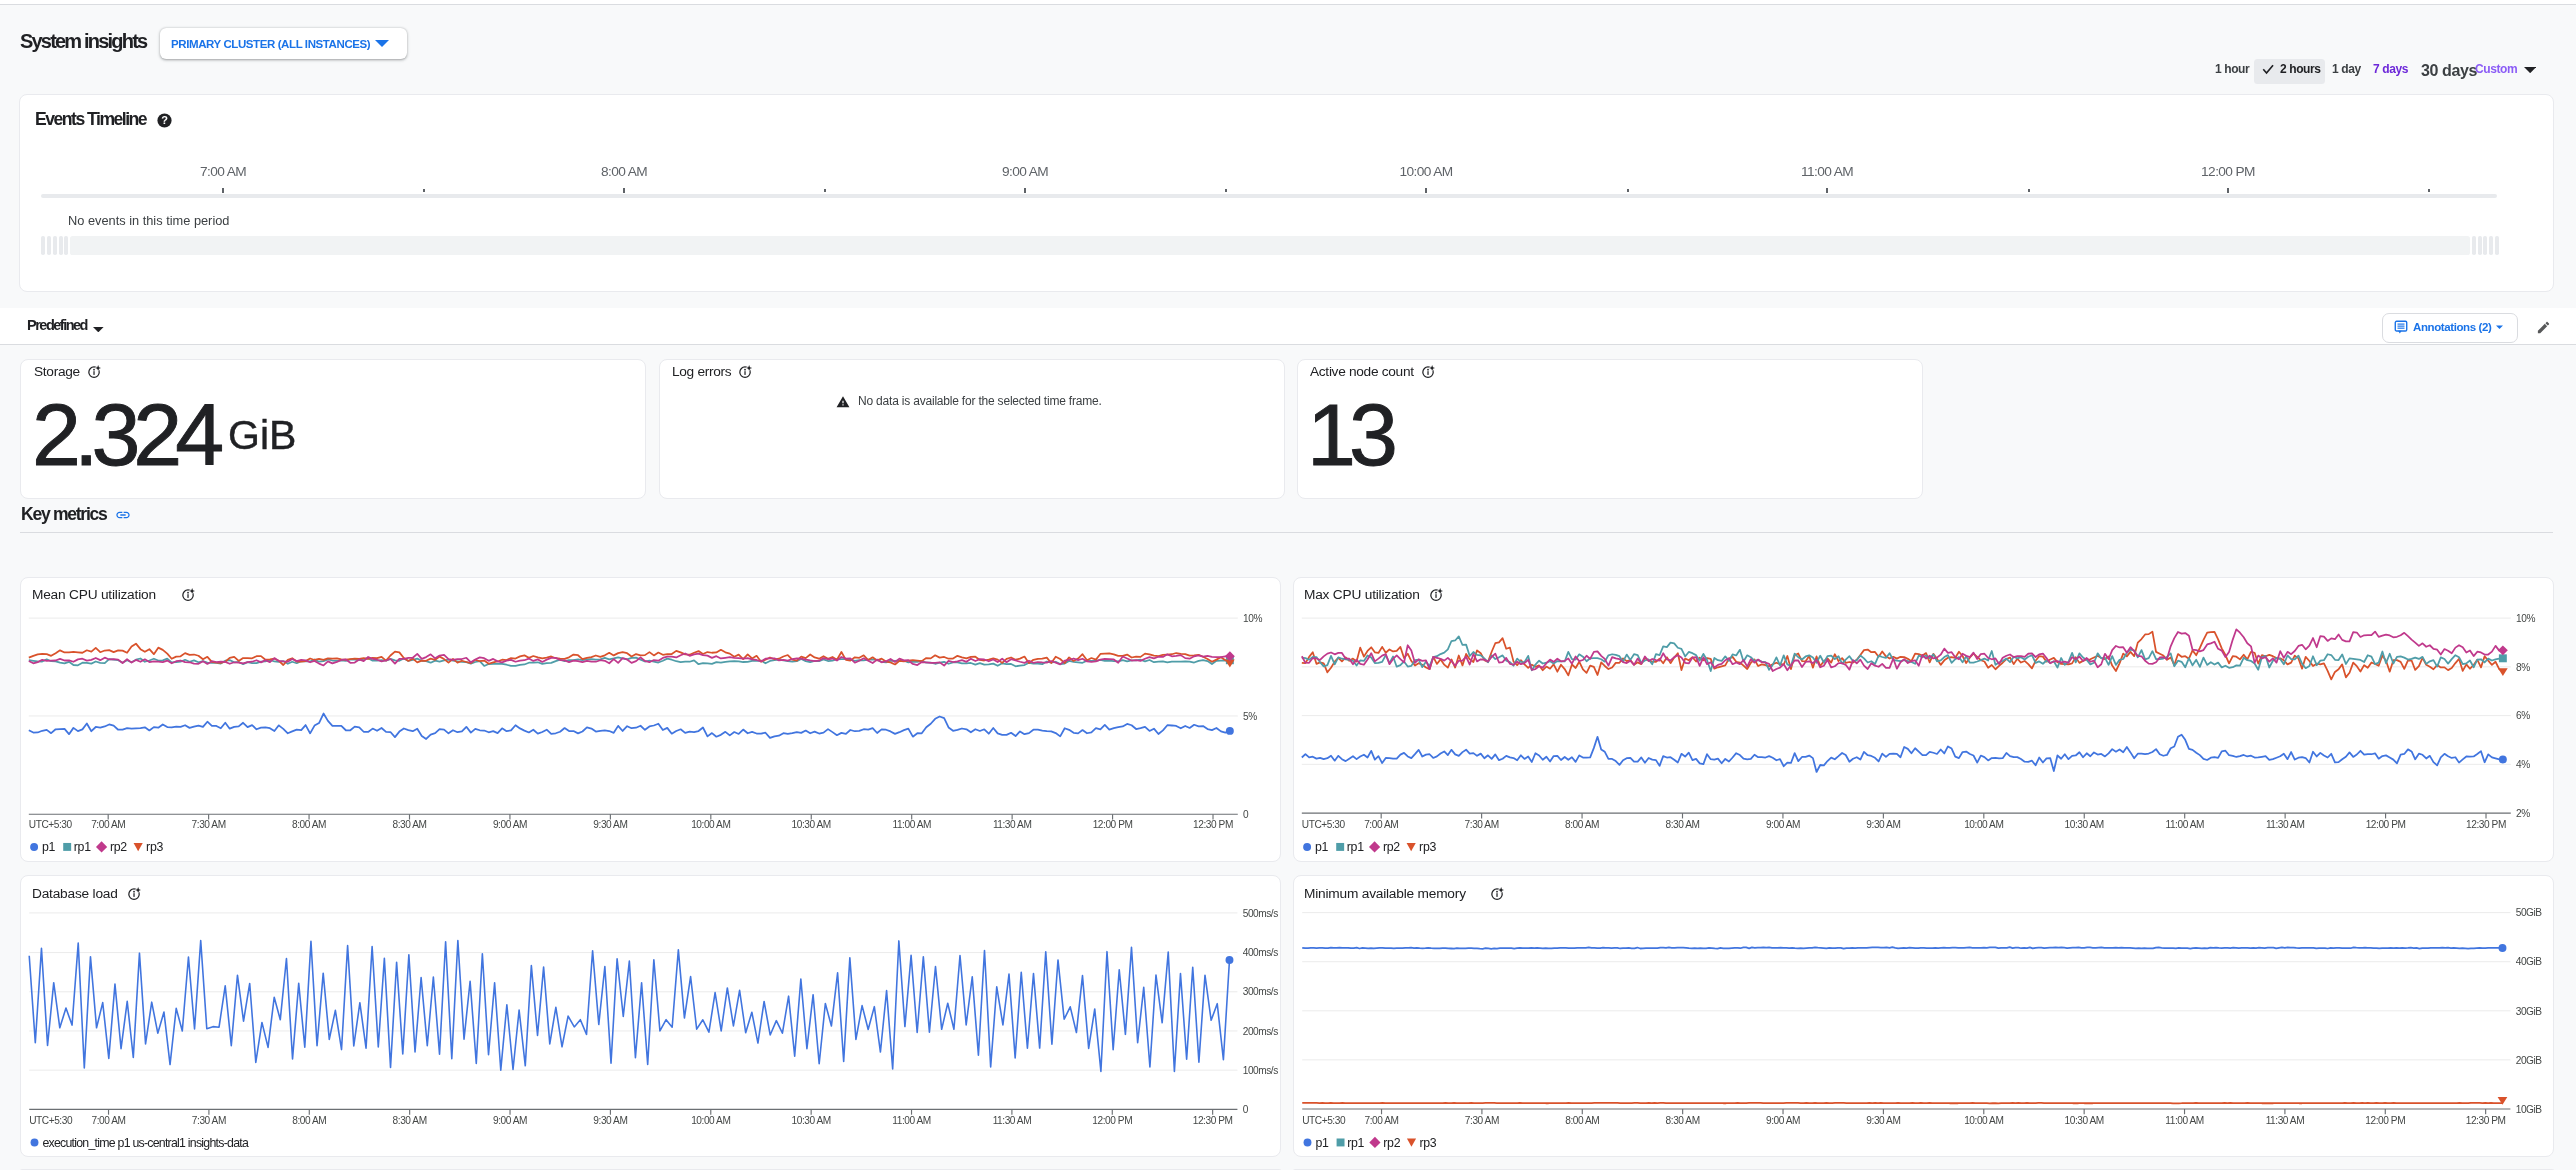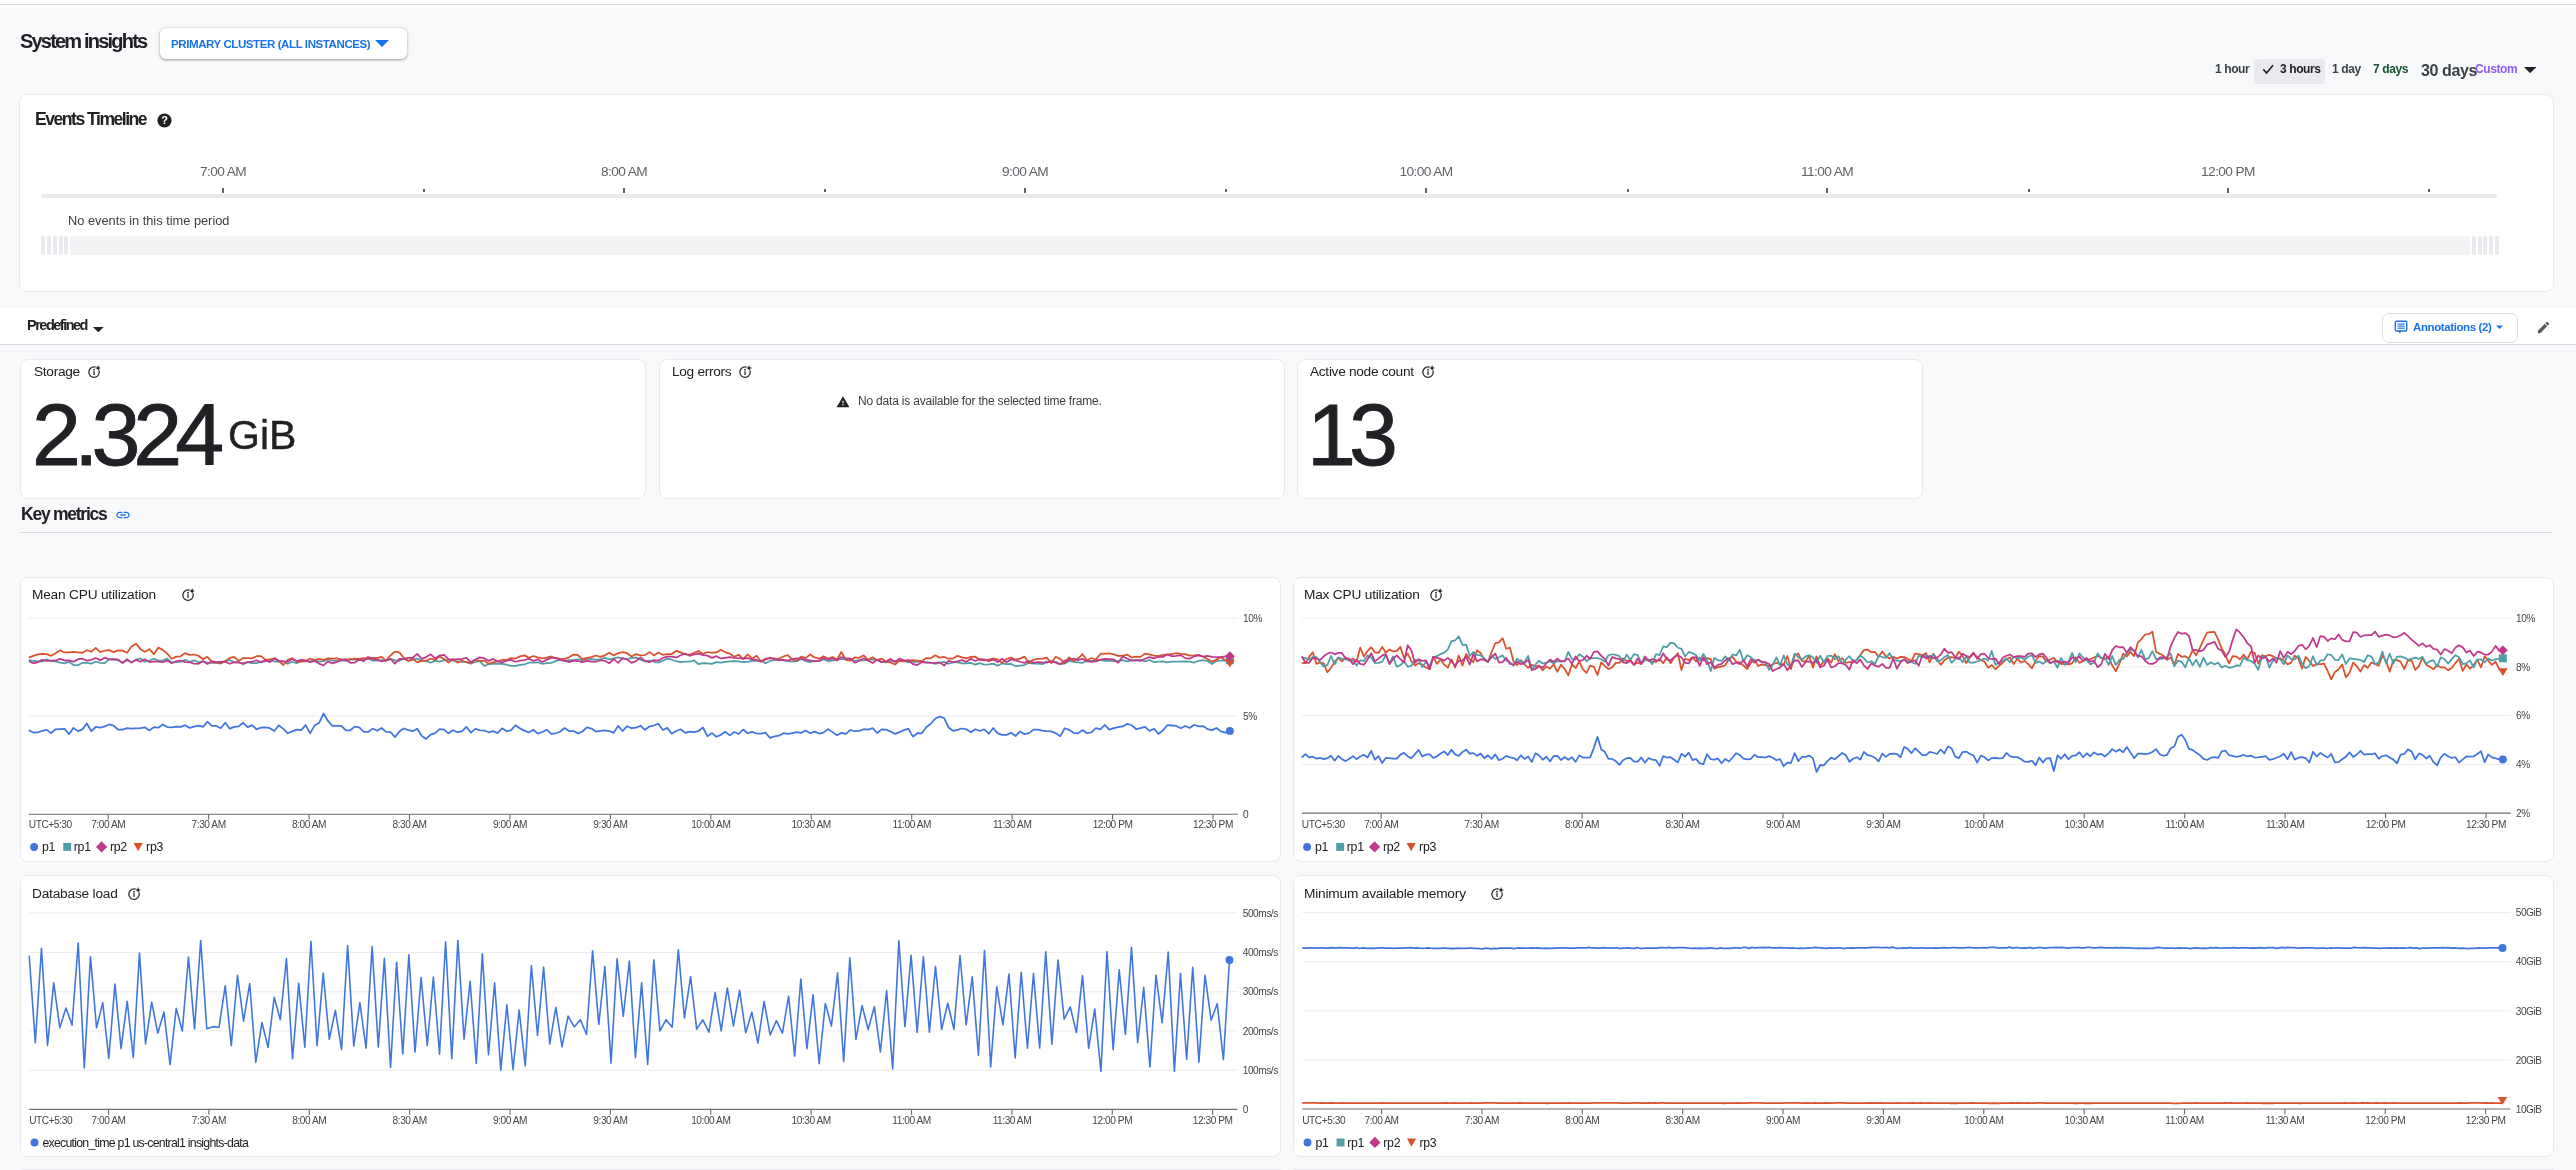--- a/index.html
+++ b/index.html
@@ -13,23 +13,23 @@
 <div class="abs" style="left:160px;top:28px;width:247px;height:31px;background:#fff;border-radius:6.2px;box-shadow:0 0.9px 1.8px rgba(60,64,67,.3),0 0.9px 2.6px 0.9px rgba(60,64,67,.15)"></div>
 <div class="t" style="left:171px;top:39px;font-size:11.5px;font-weight:bold;color:#1a73e8;letter-spacing:-0.4px">PRIMARY CLUSTER (ALL INSTANCES)</div>
 <svg style="position:absolute;left:375px;top:40px" width="14" height="7" viewBox="0 0 10 5">
     <polygon points="0,0 10,0 5,5" fill="#1a73e8"></polygon>
   </svg>
 <div class="t" style="left:2215px;top:63px;font-size:12px;font-weight:bold;color:#3c4043;letter-spacing:-0.4px">1 hour</div>
 <div class="abs" style="left:2254px;top:59px;width:71px;height:25px;background:#e8eaed;border-radius:3.5px"></div>
 <svg class="abs" style="left:2262px;top:64px" width="12.3" height="10.6" viewBox="0 0 15 13">
     <polyline points="1.5,6.5 5.5,11 13.5,1.5" fill="none" stroke="#202124" stroke-width="2"></polyline>
   </svg>
-<div class="t" style="left:2280px;top:63px;font-size:12px;font-weight:bold;color:#202124;letter-spacing:-0.4px">3 hours</div>
+<div class="t" style="left:2280px;top:63px;font-size:12px;font-weight:bold;color:#202124;letter-spacing:-0.4px">2 hours</div>
 <div class="t" style="left:2332px;top:63px;font-size:12px;font-weight:bold;color:#3c4043;letter-spacing:-0.4px">1 day</div>
-<div class="t" style="left:2373px;top:63px;font-size:12px;font-weight:bold;color:#14532d;letter-spacing:-0.4px">7 days</div>
+<div class="t" style="left:2373px;top:63px;font-size:12px;font-weight:bold;color:#6d28d9;letter-spacing:-0.4px">7 days</div>
 <div class="t" style="left:2421px;top:63px;font-size:16px;font-weight:bold;color:#3c4043;letter-spacing:-0.4px">30 days</div>
 <div class="t" style="left:2475px;top:63px;font-size:12px;font-weight:bold;color:#8b5cf6;letter-spacing:-0.4px">Custom</div>
 <svg style="position:absolute;left:2524px;top:67px" width="12.3" height="6.2" viewBox="0 0 10 5">
     <polygon points="0,0 10,0 5,5" fill="#202124"></polygon>
   </svg>
 <div class="card" style="left:19.4px;top:94px;width:2535px;height:198px"></div>
 <div class="t" style="left:35px;top:111px;font-size:17.6px;font-weight:bold;color:#202124;letter-spacing:-1.5px">Events Timeline</div>
 <svg style="position:absolute;left:156px;top:112px" width="17" height="17" viewBox="0 0 24 24">
 <circle cx="12" cy="12" r="10" fill="#202124"></circle>
 <text x="12" y="17.3" text-anchor="middle" font-size="15.5" font-weight="bold" fill="#fff" font-family="Liberation Sans">?</text>

